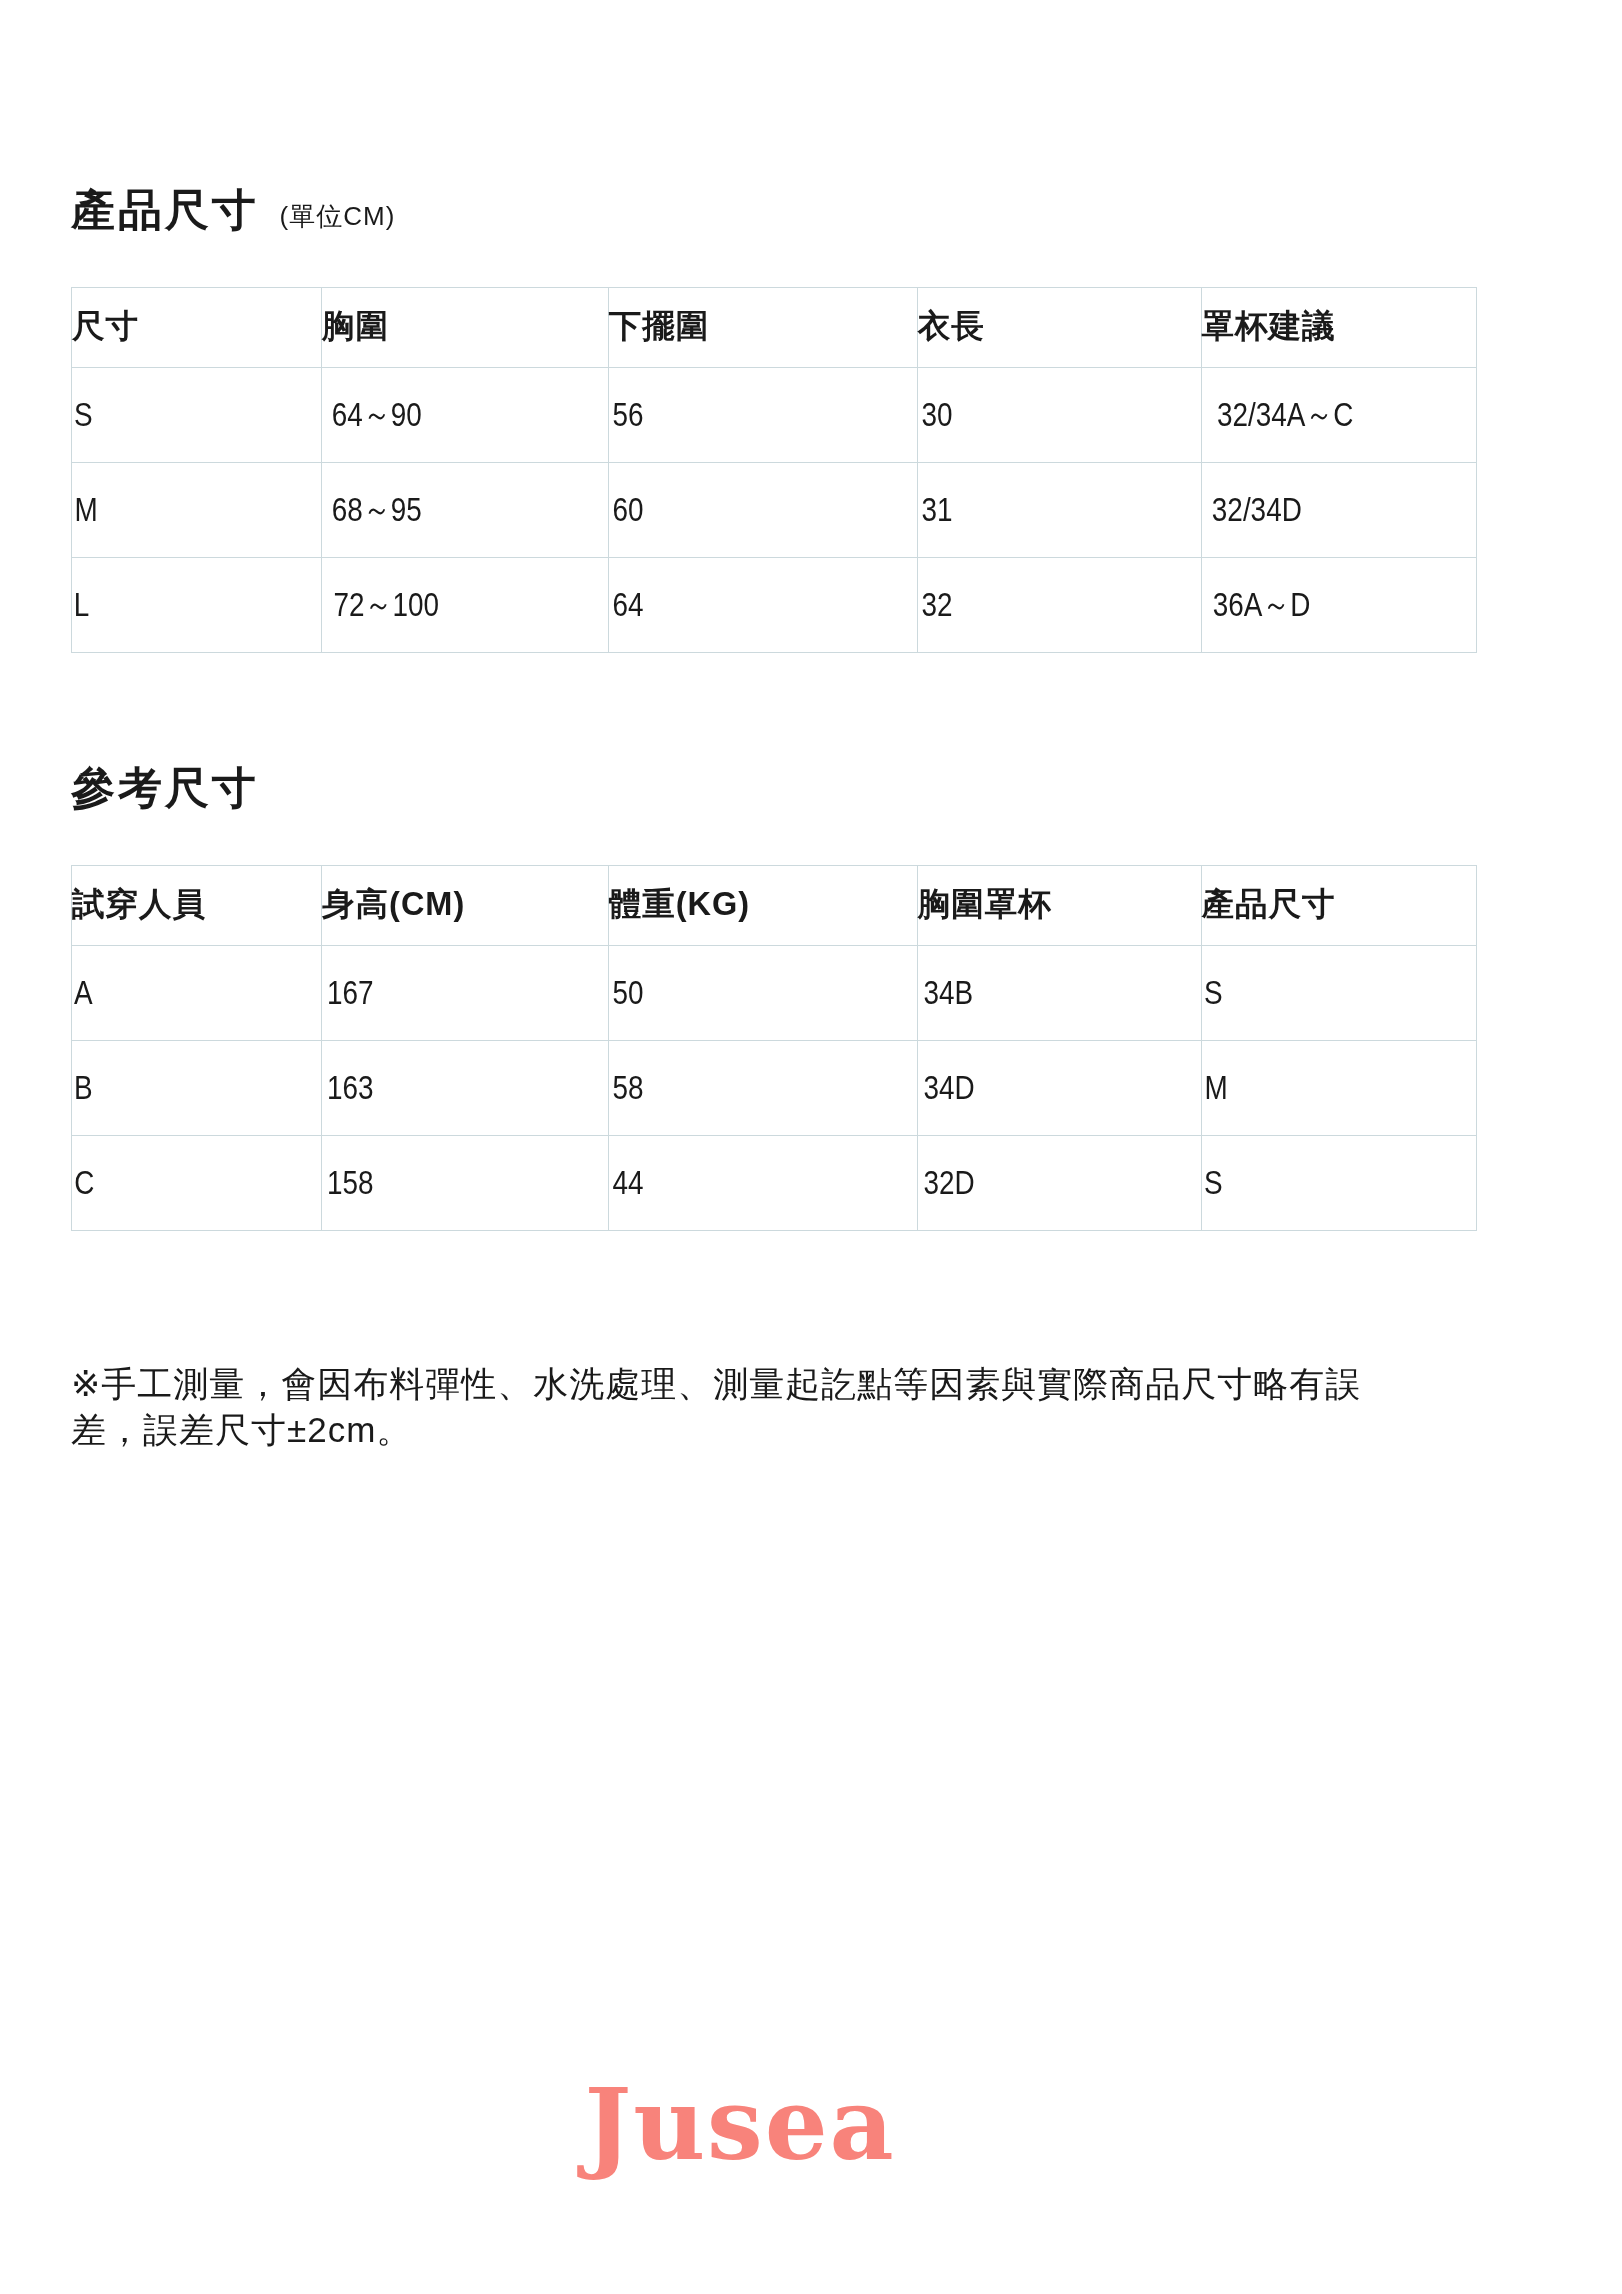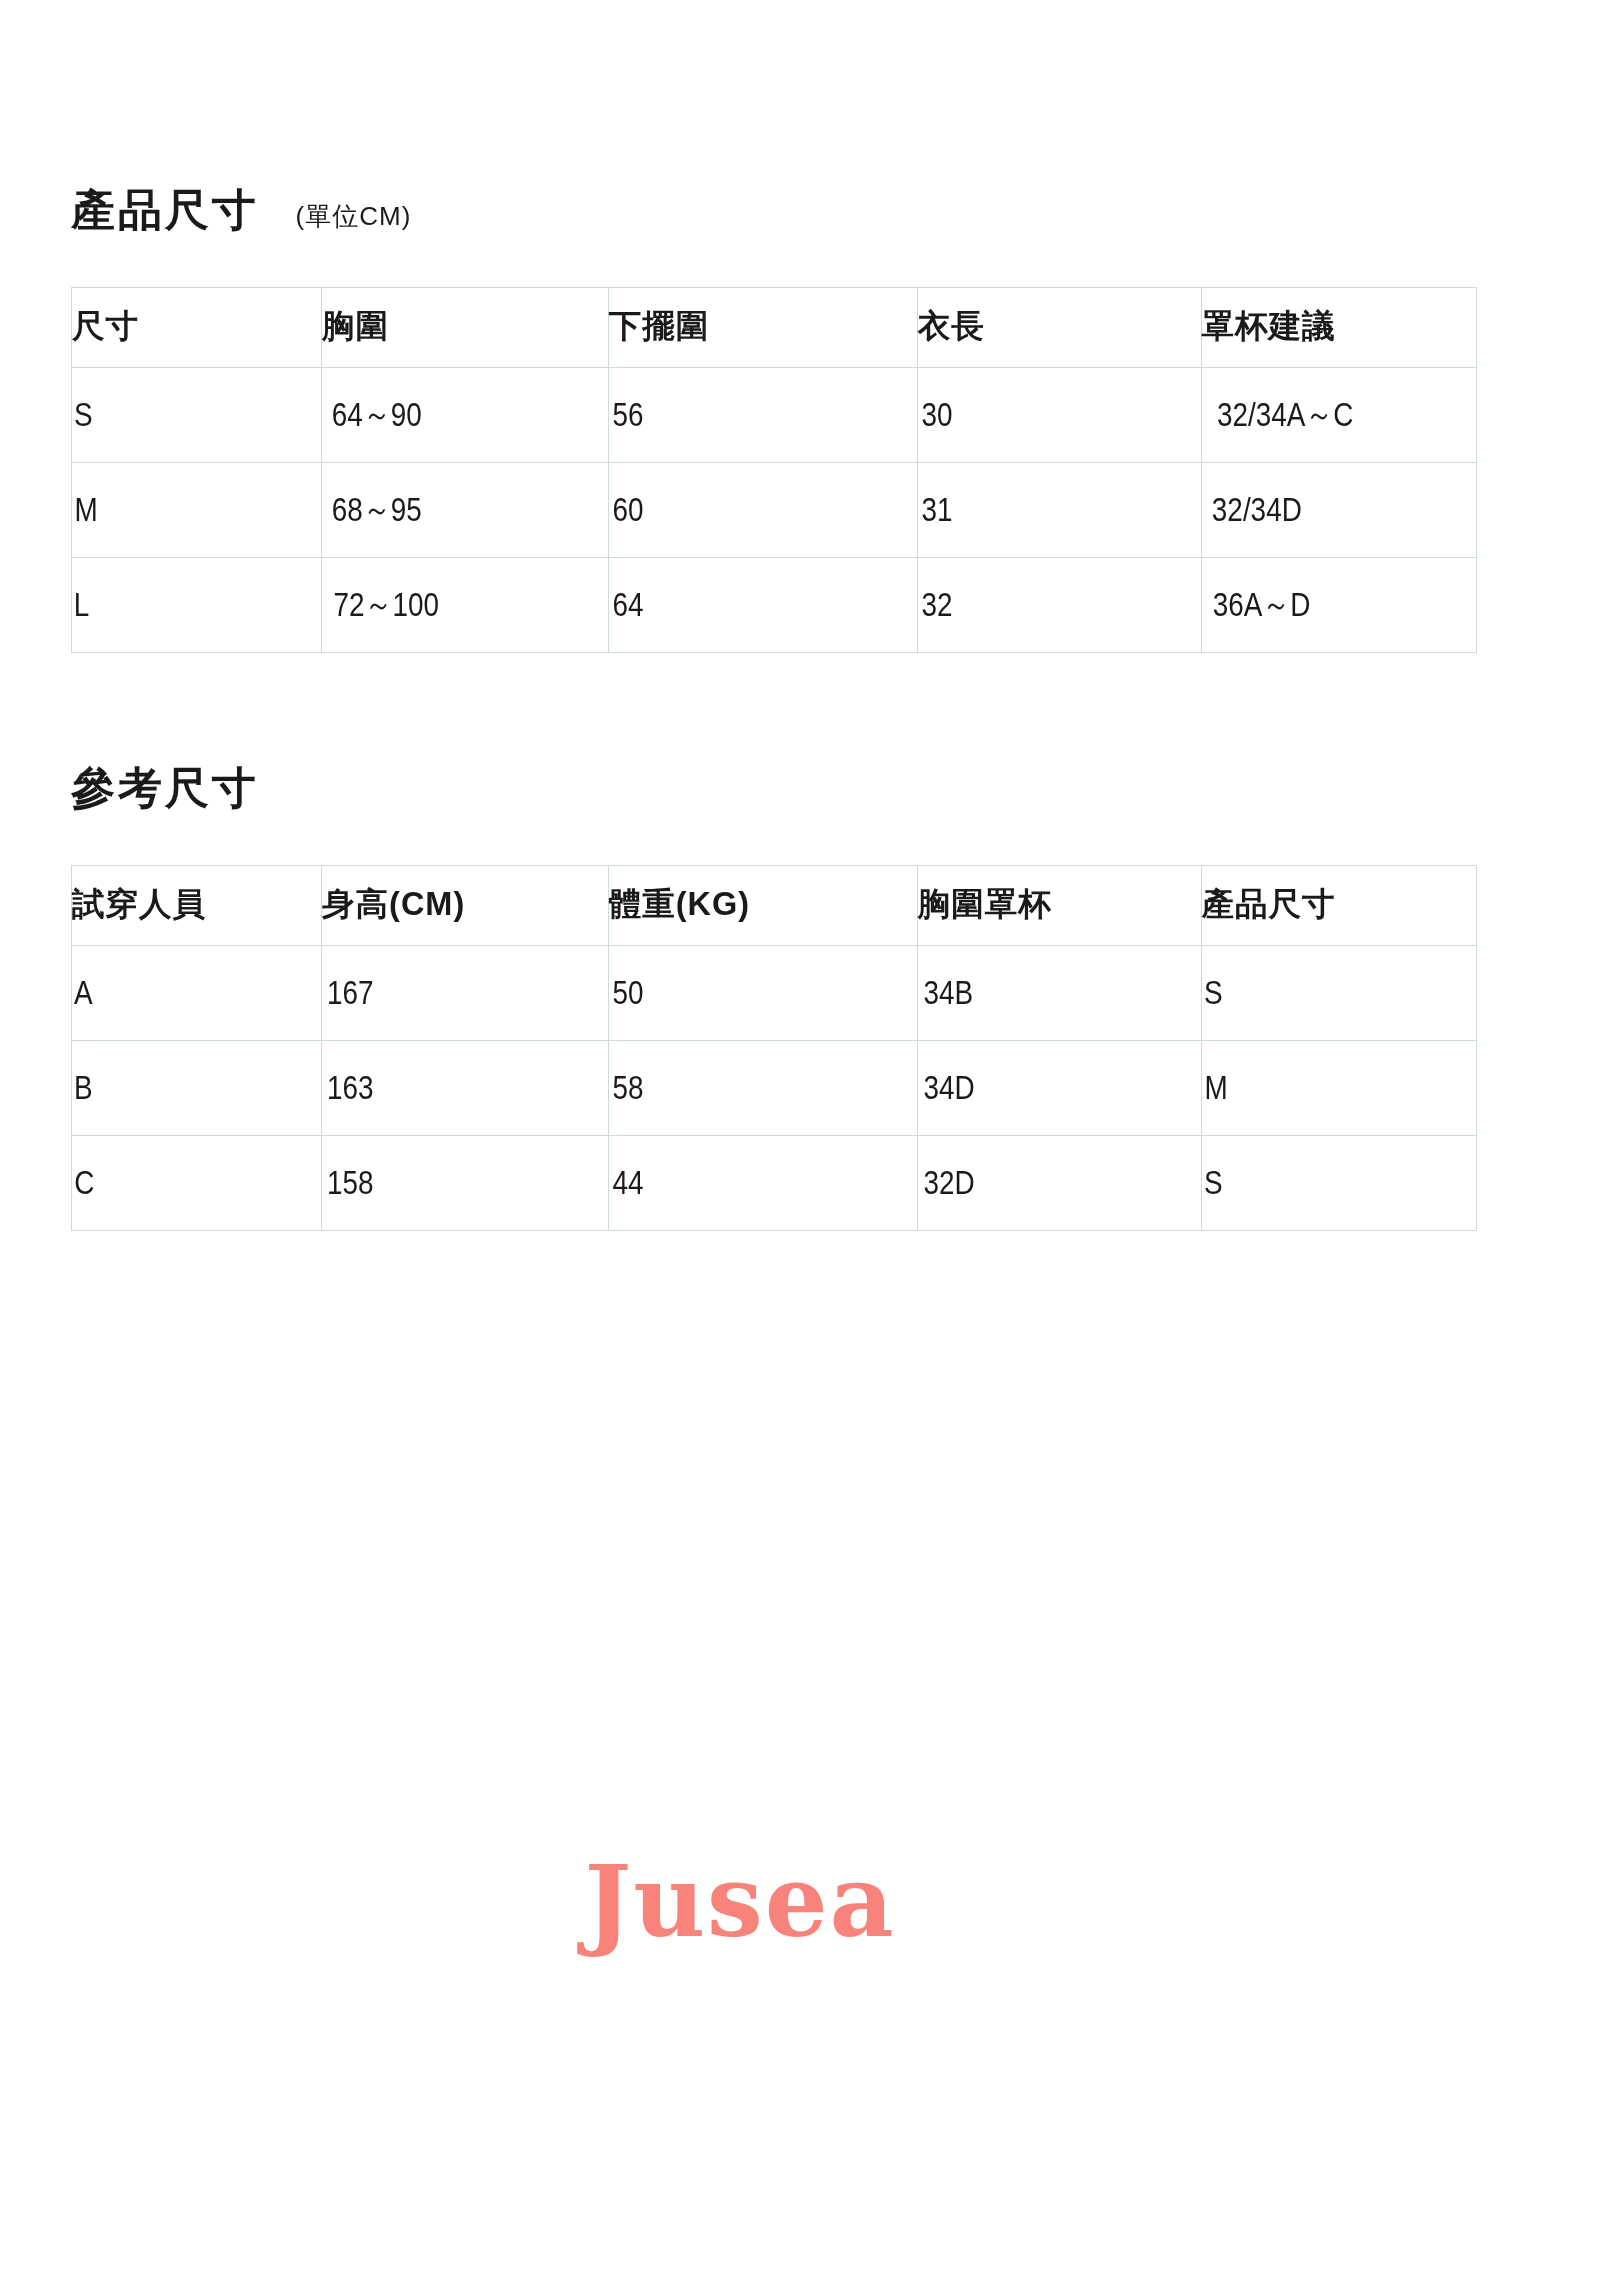--- a/index.html
+++ b/index.html
@@ -31,21 +31,20 @@
   .section-title {
     font-size: 44px;
     font-weight: 600;
     letter-spacing: 2.9px;
     line-height: 1.2;
   }
   .unit-note {
     font-size: 26px;
     font-weight: 400;
     letter-spacing: 1px;
-    margin-left: 16px;
   }
   table.size-table {
     width: 100%;
     border-collapse: collapse;
     table-layout: fixed;
   }
   table.size-table th,
   table.size-table td {
     border: 1px solid var(--border);
     text-align: left;
@@ -187,19 +186,20 @@
           <td><span class="cell-val">C</span></td>
           <td><span class="cell-val">158</span></td>
           <td><span class="cell-val">44</span></td>
           <td><span class="cell-val">32D</span></td>
           <td><span class="cell-val">S</span></td>
         </tr>
       </tbody>
     </table>
   </div>
 
+  <p class="note">※手工測量，會因布料彈性、水洗處理、測量起訖點等因素與實際商品尺寸略有誤差，誤差尺寸±2cm。</p>
 
   <div class="logo-wrap">
     <span class="logo-text">Jusea</span>
   </div>
 
 </div>
 
 
 </body></html>

